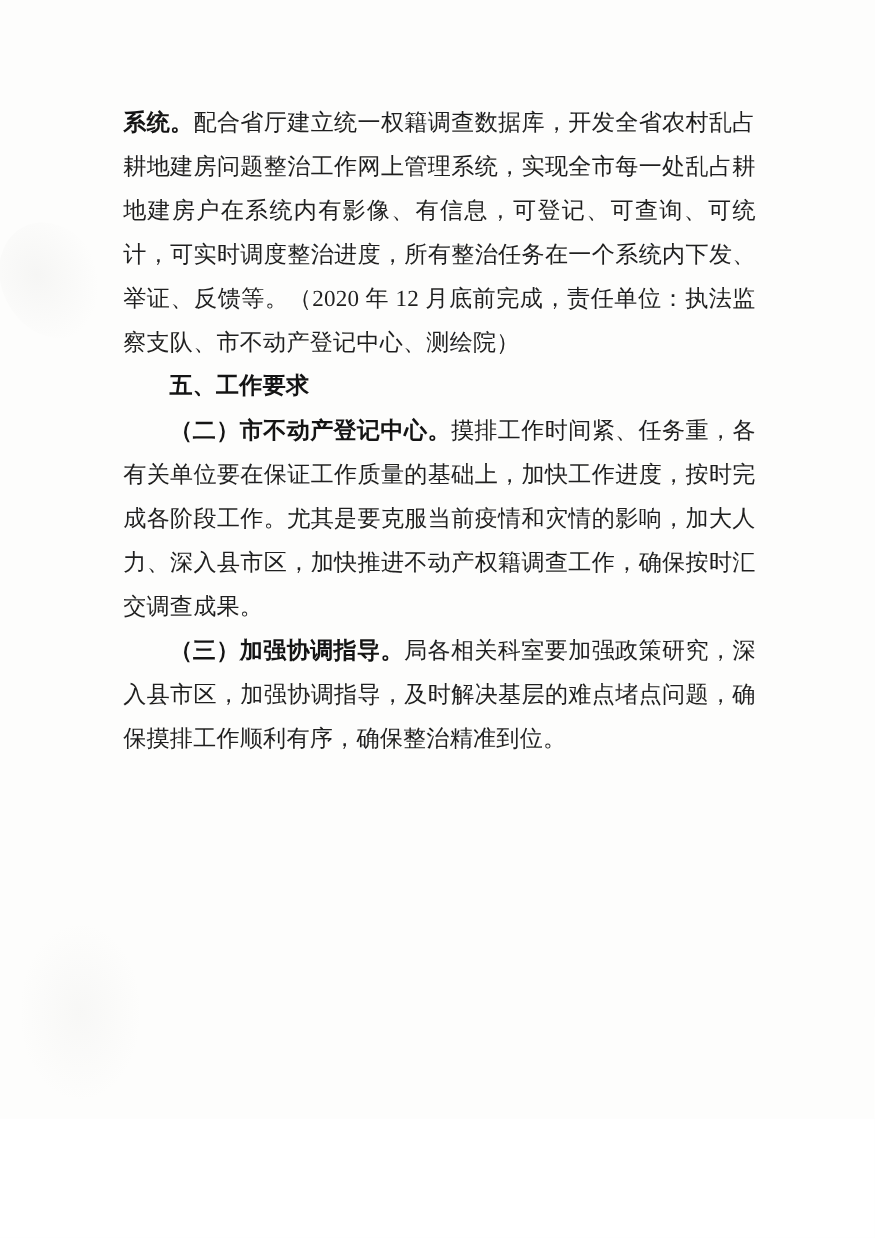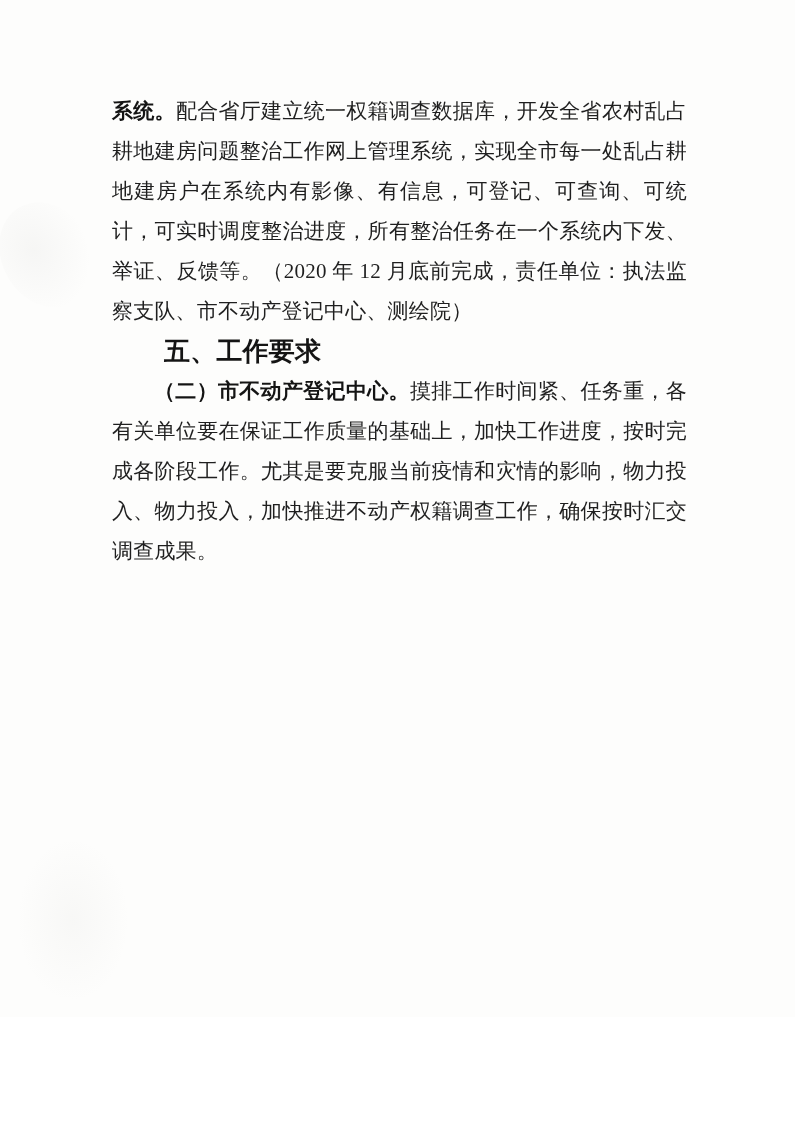--- a/index.html
+++ b/index.html
@@ -51,21 +51,21 @@
   }
   .para {
     margin: 0;
   }
   .para.indent {
     text-indent: 2em;
   }
   .para.heading {
     font-family: "Liberation Sans", "DejaVu Sans", sans-serif;
     font-weight: 700;
-    font-size: 26px;
+    font-size: 21px;
     color: #161616;
   }
   .seg {
     font-weight: 400;
   }
   .seg-bold {
     font-weight: 700;
     color: #141414;
   }
   .page-number {
@@ -83,17 +83,18 @@
 <body>
 
 <div class="page">
   <div class="smudge smudge-a"></div>
   <div class="smudge smudge-b"></div>
   <div class="smudge smudge-c"></div>
 
   <div class="doc-body" id="doc-body">
       <p class="para"><span class="seg-bold">系统。</span><span class="seg">配合省厅建立统一权籍调查数据库，开发全省农村乱占耕地建房问题整治工作网上管理系统，实现全市每一处乱占耕地建房户在系统内有影像、有信息，可登记、可查询、可统计，可实时调度整治进度，所有整治任务在一个系统内下发、举证、反馈等。（2020 年 12 月底前完成，责任单位：执法监察支队、市不动产登记中心、测绘院）</span></p>
       <p class="para indent heading"><span class="seg-bold">五、工作要求</span></p>
-      <p class="para indent"><span class="seg-bold">（二）市不动产登记中心。</span><span class="seg">摸排工作时间紧、任务重，各有关单位要在保证工作质量的基础上，加快工作进度，按时完成各阶段工作。尤其是要克服当前疫情和灾情的影响，物力投入、物力投入，加快推进不动产权籍调查工作，确保按时汇交调查成果。</span></p>
+      <p class="para indent"><span class="seg-bold">（二）市不动产登记中心。</span><span class="seg">摸排工作时间紧、任务重，各有关单位要在保证工作质量的基础上，加快工作进度，按时完成各阶段工作。尤其是要克服当前疫情和灾情的影响，加大人力、深入县市区，加快推进不动产权籍调查工作，确保按时汇交调查成果。</span></p>
+      <p class="para indent"><span class="seg-bold">（三）加强协调指导。</span><span class="seg">局各相关科室要加强政策研究，深入县市区，加强协调指导，及时解决基层的难点堵点问题，确保摸排工作顺利有序，确保整治精准到位。</span></p>
     </div>
 
   <div class="page-number">5</div>
 </div>
 
 </body></html>

